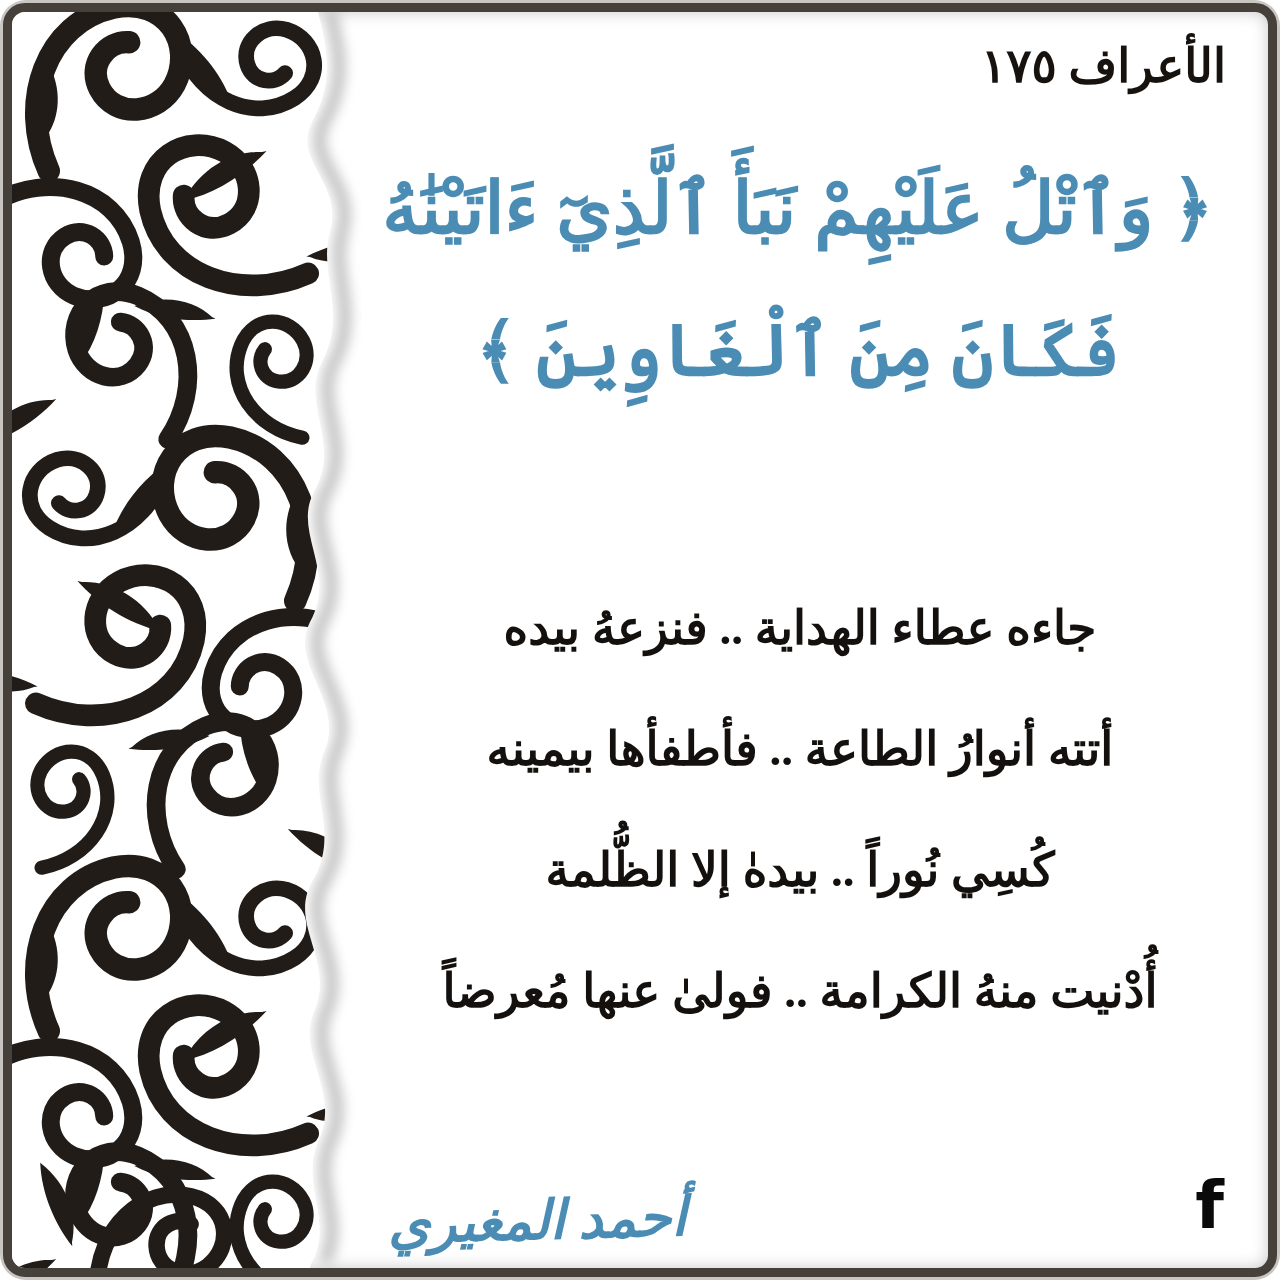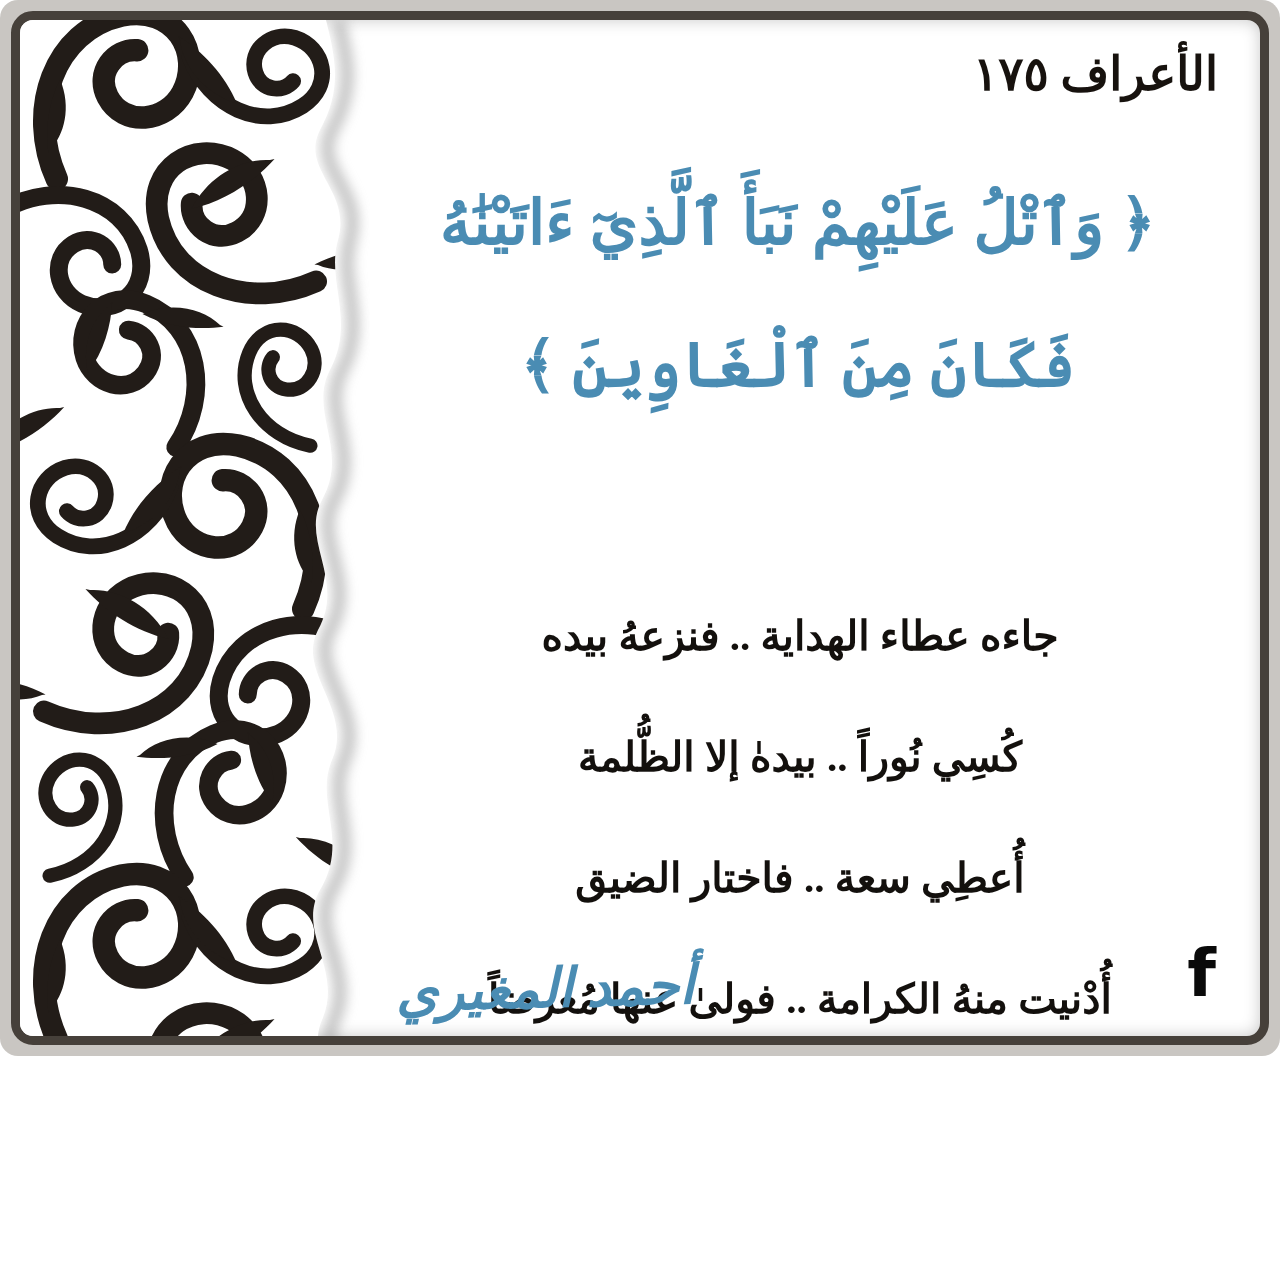--- a/index.html
+++ b/index.html
@@ -1,42 +1,42 @@
 <!DOCTYPE html>
 <html lang="ar"><head>
 <meta charset="utf-8">
 <style>
   html,body{margin:0;padding:0;background:#ffffff;}
   .frame-outer{
-    width:1280px;height:1056px;box-sizing:border-box;
-    background:#c9c6c2;padding:11px;border-radius:18px;
+    width:1280px;height:1280px;box-sizing:border-box;
+    background:#c9c6c2;padding:3px;border-radius:26px;
     position:relative;overflow:hidden;
     font-family:"Liberation Serif", serif;
   }
   .frame-inner{
     position:relative;width:100%;height:100%;box-sizing:border-box;
     background:#ffffff;border:9px solid #46403a;border-radius:22px;
     overflow:hidden;
     box-shadow:inset 0 0 16px rgba(0,0,0,.22);
   }
   .damask{position:absolute;left:0;top:0;width:380px;height:1262px;}
   .surah-ref{
     position:absolute;top:26px;right:42px;direction:rtl;
     font-size:47px;font-weight:bold;color:#17120e;letter-spacing:1px;
   }
   .verse{
-    position:absolute;left:330px;right:14px;top:132px;
+    position:absolute;left:330px;right:14px;top:126px;
     direction:rtl;text-align:center;color:#4a8cb3;
-    font-size:62px;font-weight:bold;line-height:142px;
+    font-size:72px;font-weight:bold;line-height:142px;
   }
   .verse .vline{white-space:nowrap;}
   .commentary{
     position:absolute;left:330px;right:10px;top:556px;
     direction:rtl;text-align:center;color:#13100d;
-    font-size:41px;font-weight:bold;line-height:121px;
+    font-size:47px;font-weight:bold;line-height:121px;
   }
   .commentary .cline{white-space:nowrap;}
   .footer-brand{
     position:absolute;right:44px;bottom:34px;direction:rtl;
     font-size:44px;font-weight:bold;color:#17120e;
     display:flex;align-items:center;gap:14px;
   }
   .fb-f{
     font-family:"DejaVu Sans", sans-serif;
     font-size:66px;font-weight:bold;line-height:44px;color:#0a0a0a;
@@ -98,22 +98,22 @@
 
     <div class="surah-ref">الأعراف ١٧٥</div>
 
     <div class="verse">
       <div class="vline">﴿ وَٱتْلُ عَلَيْهِمْ نَبَأَ ٱلَّذِيٓ ءَاتَيْنَٰهُ</div>
       <div class="vline">فَكَانَ مِنَ ٱلْغَاوِينَ ﴾</div>
     </div>
 
     <div class="commentary">
       <div class="cline">جاءه عطاء الهداية .. فنزعهُ بيده</div>
+      <div class="cline">أتته أنوارُ الطاعة .. فأطفأها بيمينه</div>
       <div class="cline">كُسِي نُوراً .. بيدهٰ إلا الظُّلمة</div>
-      <div class="cline">أُعطِي سعة .. فاختار الضيق</div>
       <div class="cline">أُدْنيت منهُ الكرامة .. فولىٰ عنها مُعرضاً</div>
     </div>
 
     <div class="footer-brand">
       <span class="fb-f">f</span>
     </div>
 
     <div class="signature">أحمد المغيري</div>
 
   </div>

